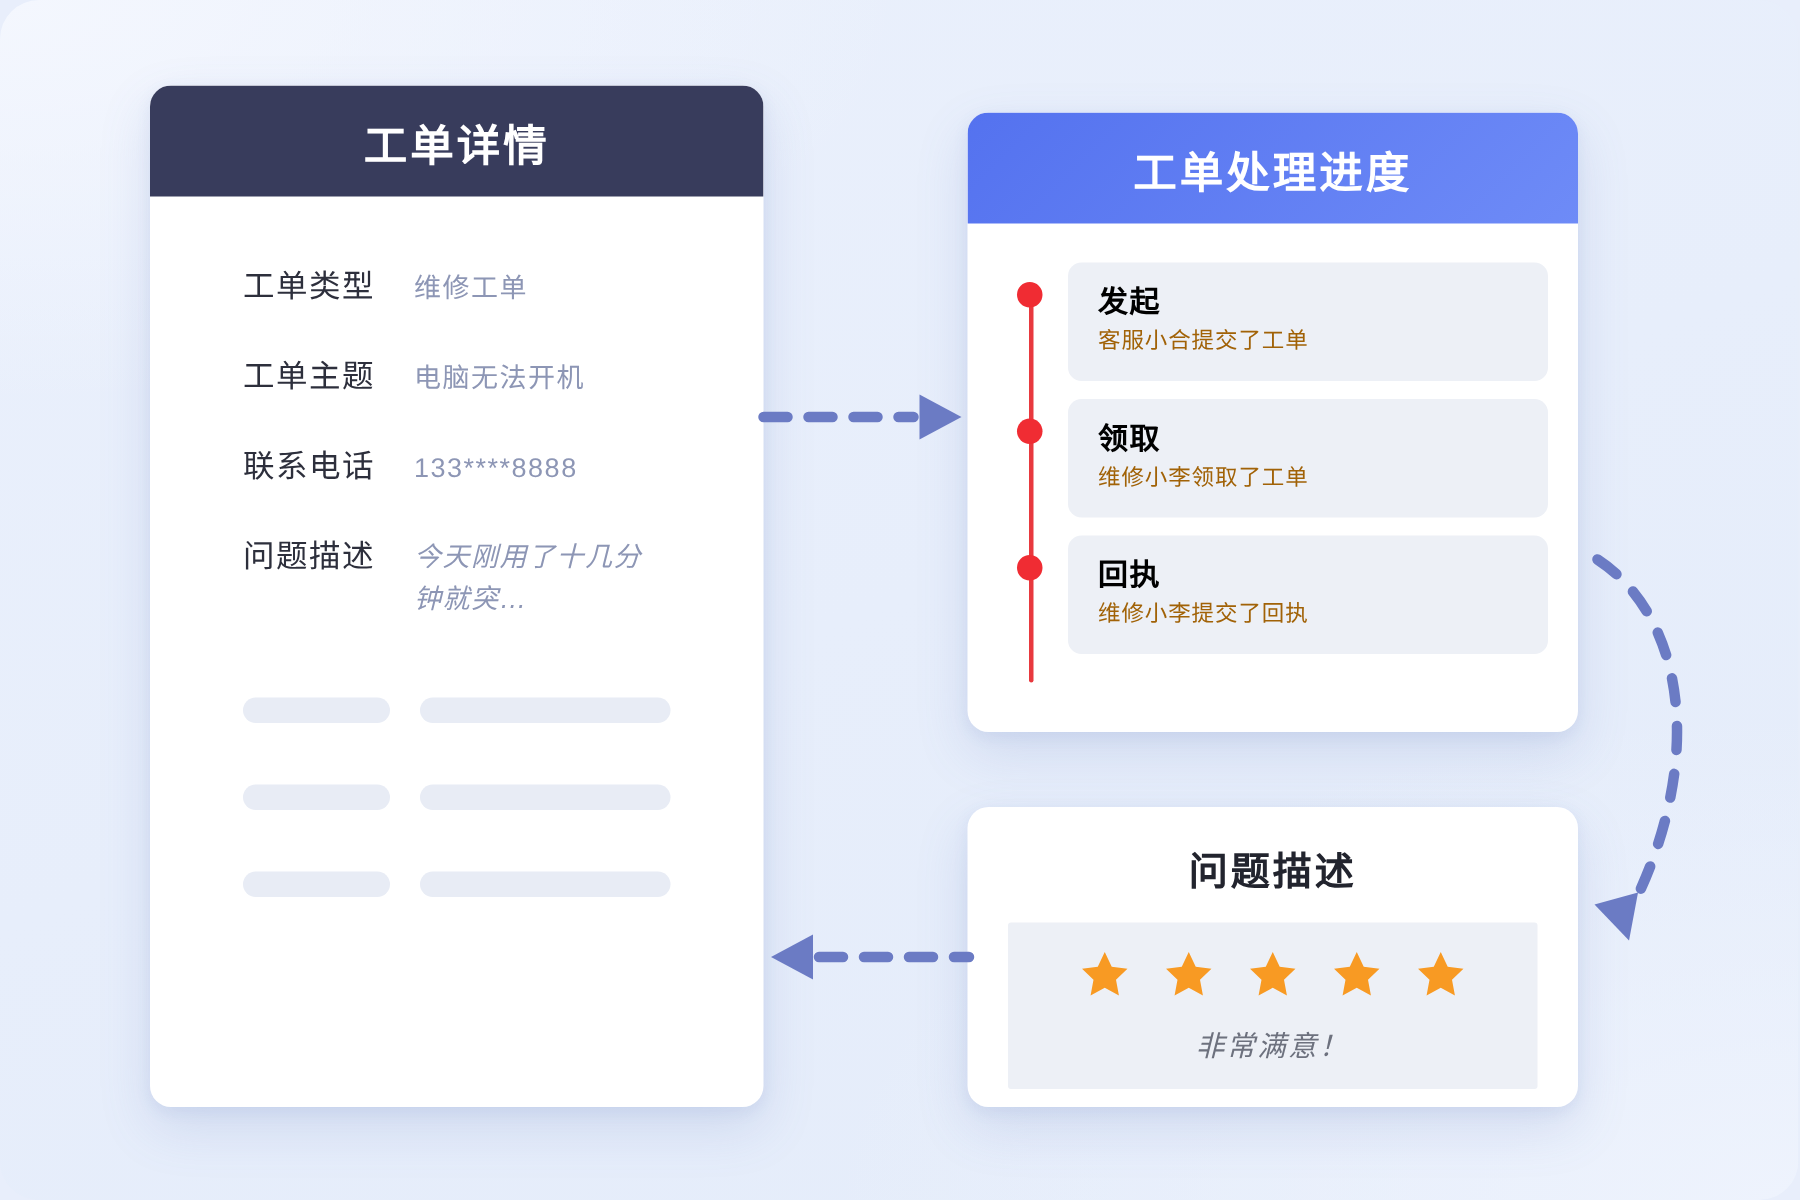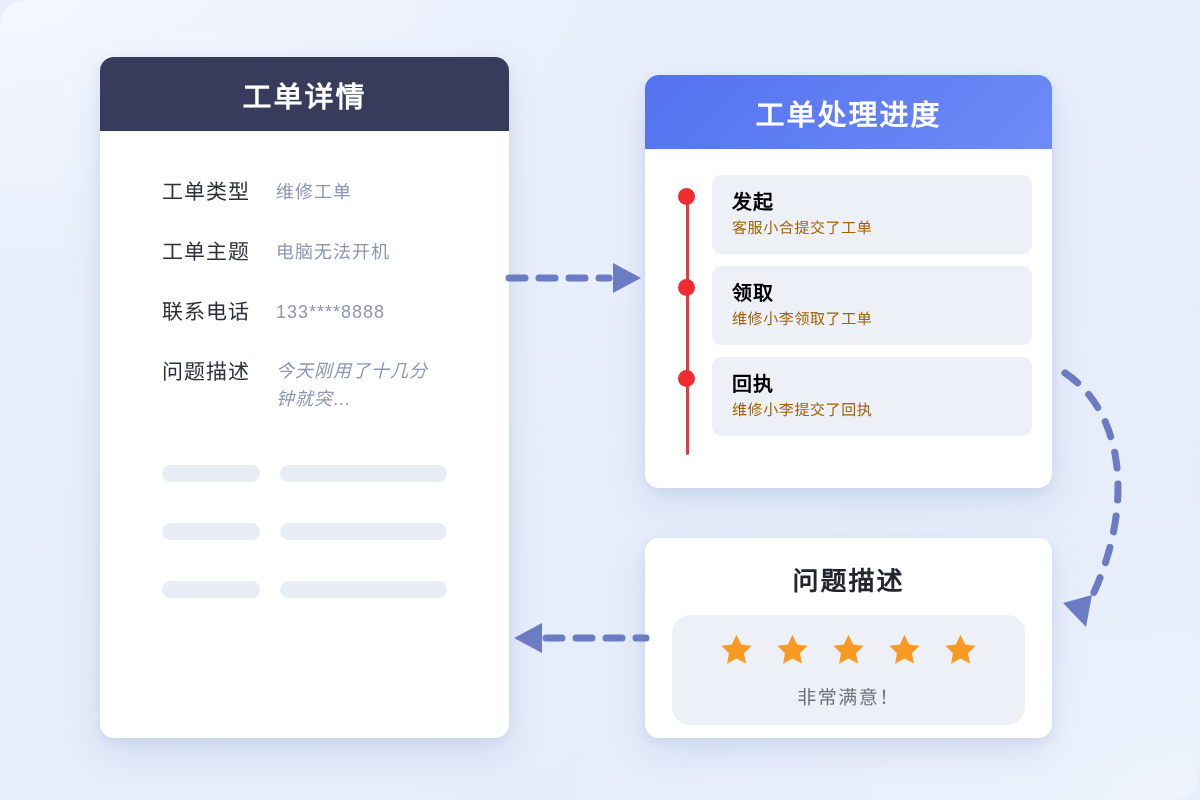--- a/index.html
+++ b/index.html
@@ -195,22 +195,23 @@
     text-align: center;
     font-size: 26px;
     font-weight: 700;
     color: #22242e;
     letter-spacing: 2px;
     margin: 22px 0 0 0;
   }
   #card-rating .rating-box {
     margin: 18px 27px 0 27px;
     background: #edf0f6;
-    border-radius: 18px;
+    border-radius: 2px;
     padding: 17px 0 16px 0;
+    font-style: italic;
   }
   .stars {
     display: flex;
     justify-content: center;
     gap: 19px;
   }
   .star { width: 37px; height: 36px; display: block; }
   .rating-caption {
     text-align: center;
     font-size: 19px;

